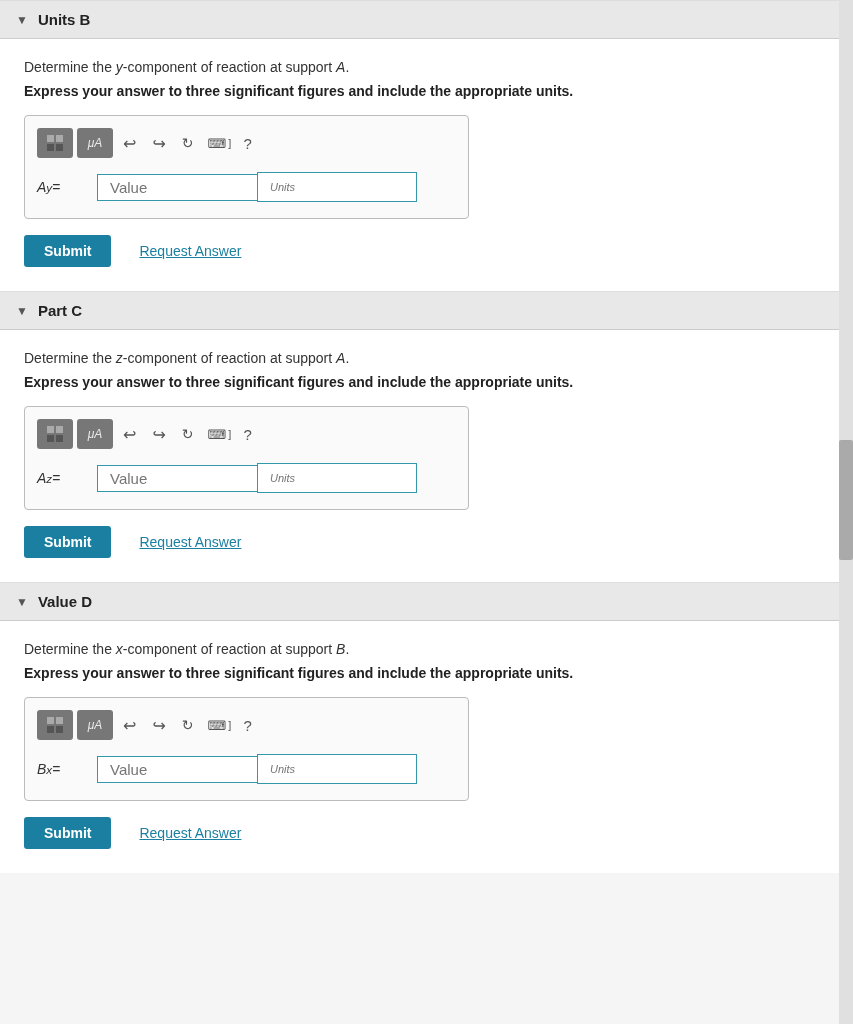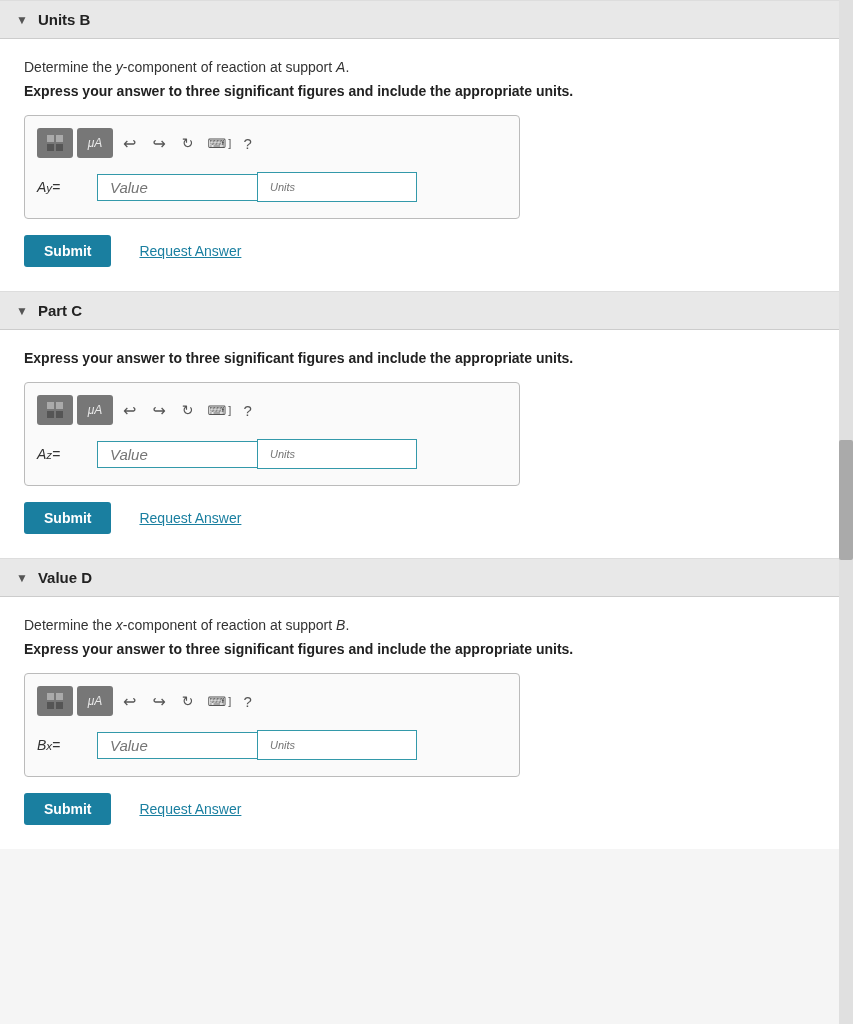--- a/index.html
+++ b/index.html
@@ -51,21 +51,21 @@
       font-size: 14px;
       margin-bottom: 16px;
       color: #222;
     }
     .answer-box {
       border: 1px solid #bbb;
       border-radius: 4px;
       padding: 12px 12px 16px 12px;
       background: #fafafa;
       display: inline-block;
-      width: 496px;
+      width: 445px;
     }
     .toolbar {
       display: flex;
       align-items: center;
       gap: 4px;
       margin-bottom: 14px;
     }
     .toolbar-btn {
       background: #888;
       border: none;
@@ -133,21 +133,20 @@
     }
     .value-input {
       border: 1.5px solid #3399aa;
       border-right: none;
       padding: 4px 12px;
       font-size: 15px;
       color: #aaa;
       width: 160px;
       outline: none;
       background: #fff;
-      font-style: italic;
     }
     .units-input {
       border: 1.5px solid #3399aa;
       padding: 8px 12px;
       font-size: 11px;
       color: #aaa;
       width: 160px;
       outline: none;
       background: #fff;
       font-style: italic;
@@ -245,20 +244,23 @@
       </div>
     </div>
   </div>
 
   <div class="part-section">
     <div class="part-header">
       <span class="chevron-icon">▼</span>
       <span class="part-title">Part C</span>
     </div>
     <div class="part-body">
+      <p class="part-description">
+        Determine the <i>z</i>-component of reaction at support <i>A</i>.
+      </p>
       <p class="part-instruction">Express your answer to three significant figures and include the appropriate units.</p>
       <div class="answer-box">
         <div class="toolbar">
           <button class="toolbar-btn grid-btn">
             <svg width="18" height="18" viewBox="0 0 18 18">
               <rect x="1" y="1" width="7" height="7" fill="#aaa"></rect>
               <rect x="10" y="1" width="7" height="7" fill="#aaa"></rect>
               <rect x="1" y="10" width="7" height="7" fill="#555"></rect>
               <rect x="10" y="10" width="7" height="7" fill="#555"></rect>
             </svg>

